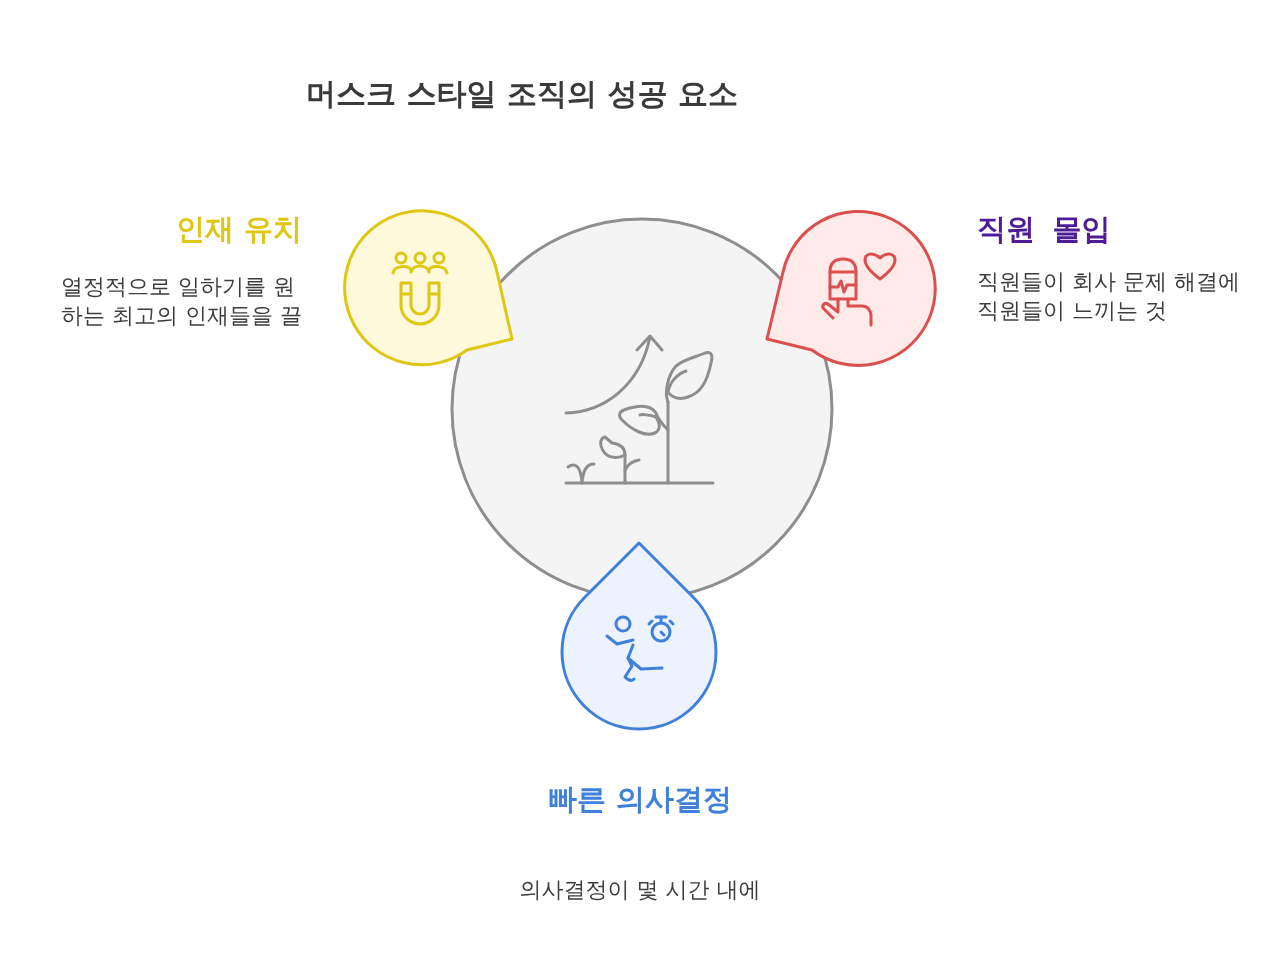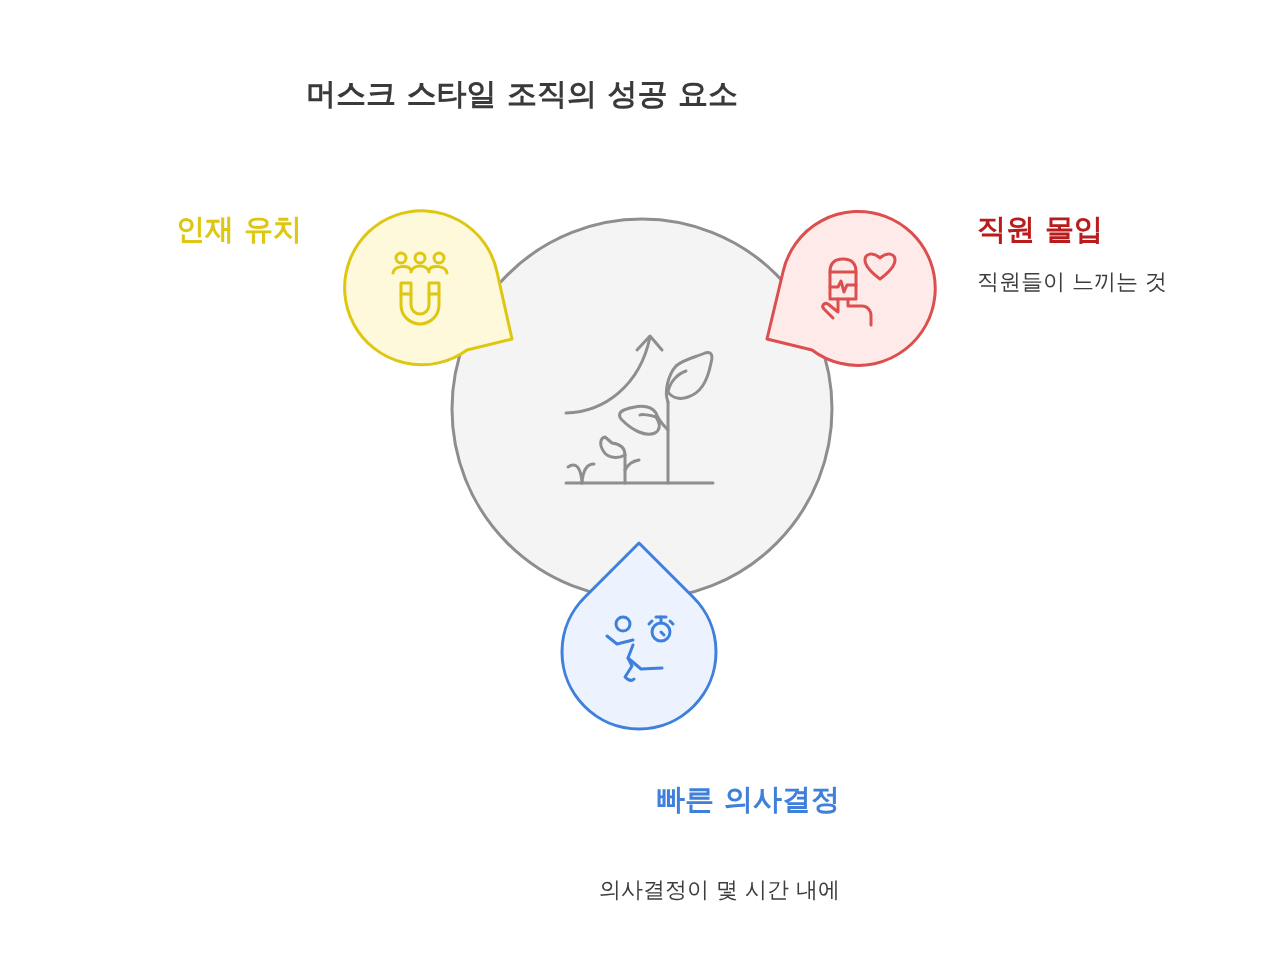--- a/index.html
+++ b/index.html
@@ -8,21 +8,21 @@
       font-family: "DejaVu Sans", "Liberation Sans", sans-serif;
     }
     .title {
       position: absolute; left: 0; width: 1044px; top: 74px; text-align: center;
       font-size: 30px; font-weight: bold; color: #3a3a3a; letter-spacing: 0px;
     }
     svg.diagram { position: absolute; left: 0; top: 0; }
     .heading { position: absolute; font-size: 29px; font-weight: bold; }
     .desc { position: absolute; font-size: 22px; color: #3d3d3d; line-height: 29px; }
     .left { }
-    .center { text-align: right; }
+    .center { text-align: center; }
   </style>
 </head>
 <body>
 
 <div class="title">머스크 스타일 조직의 성공 요소</div>
 
 <svg class="diagram" width="1280" height="973" viewBox="0 0 1280 973">
 
   <circle cx="642" cy="409" r="190" fill="#F4F4F4" stroke="#8E8E8E" stroke-width="3"></circle>
 
@@ -78,23 +78,26 @@
     <line x1="670" y1="621" x2="673" y2="624"></line>
     <line x1="661" y1="632" x2="664" y2="635"></line>
     <path d="M607 636 L 617 644 L 633 640"></path>
     <path d="M633 645 L 628 658 L 641 669 L 662 668"></path>
     <path d="M628 658 L 632 666 L 625 677 C 628 680, 631 682, 634 679"></path>
   </g>
 </svg>
 
 <div class="heading left" style="right: 978px; top: 210px; color: #DEC712;">인재 유치</div>
 <div class="desc left" style="right: 978px; top: 272px;">
+  <div>열정적으로 일하기를 원</div>
+  <div>하는 최고의 인재들을 끌</div>
 </div>
 
-<div class="heading" style="left: 977px; top: 210px; color: #b91c1c;">직원 몰입</div>
+<div class="heading" style="left: 977px; top: 210px; color: #4c1d95; font-family: Liberation Mono, monospace;">직원 몰입</div>
 <div class="desc" style="left: 977px; top: 267px;">
+  <div>직원들이 회사 문제 해결에</div>
   <div>직원들이 느끼는 것</div>
 </div>
 
 <div class="heading center" style="left: 440px; width: 400px; top: 780px; color: #3F80DB;">빠른 의사결정</div>
 <div class="desc center" style="left: 440px; width: 400px; top: 839px; margin-top: 36px;">
   <div>의사결정이 몇 시간 내에</div>
 </div>
 
 </body></html>

